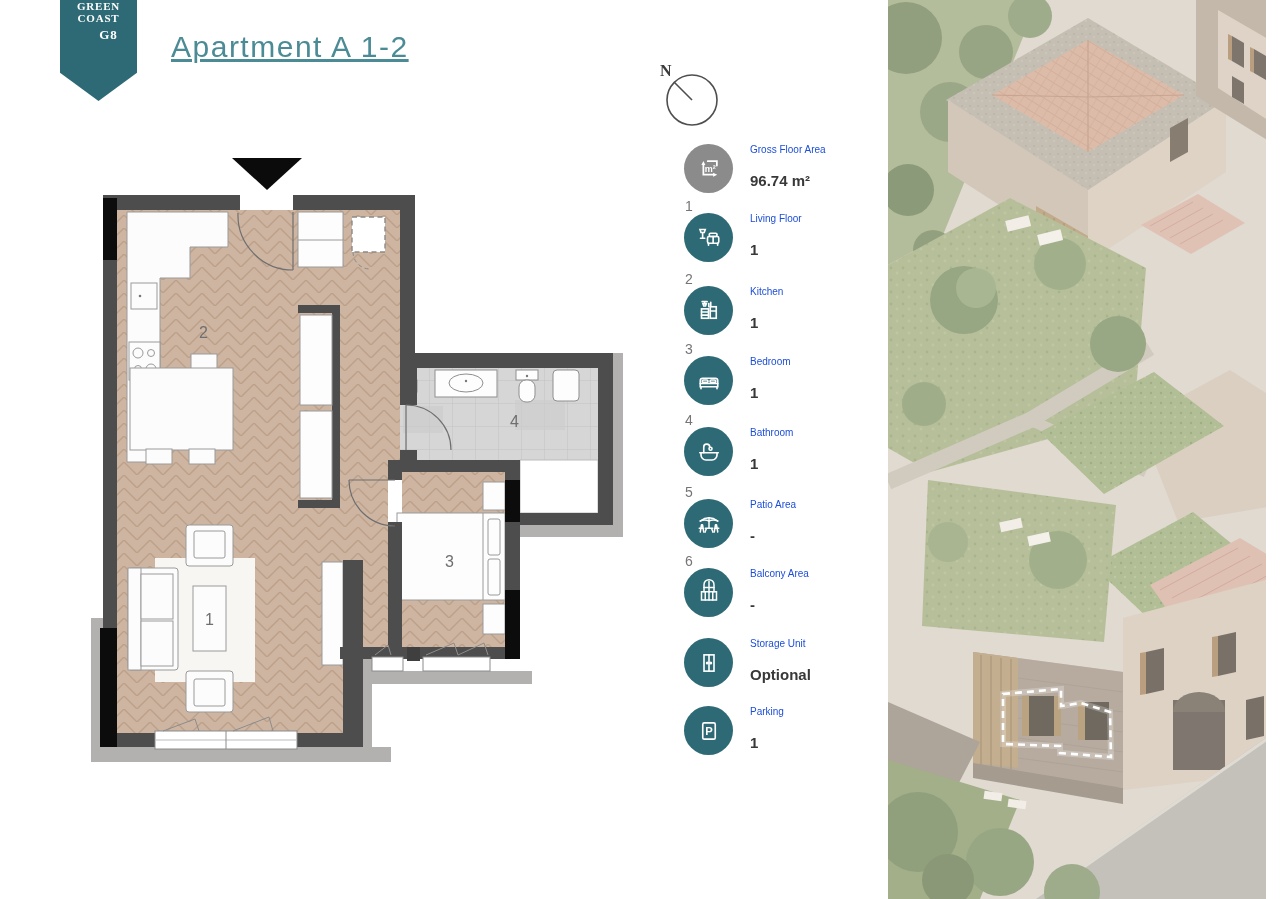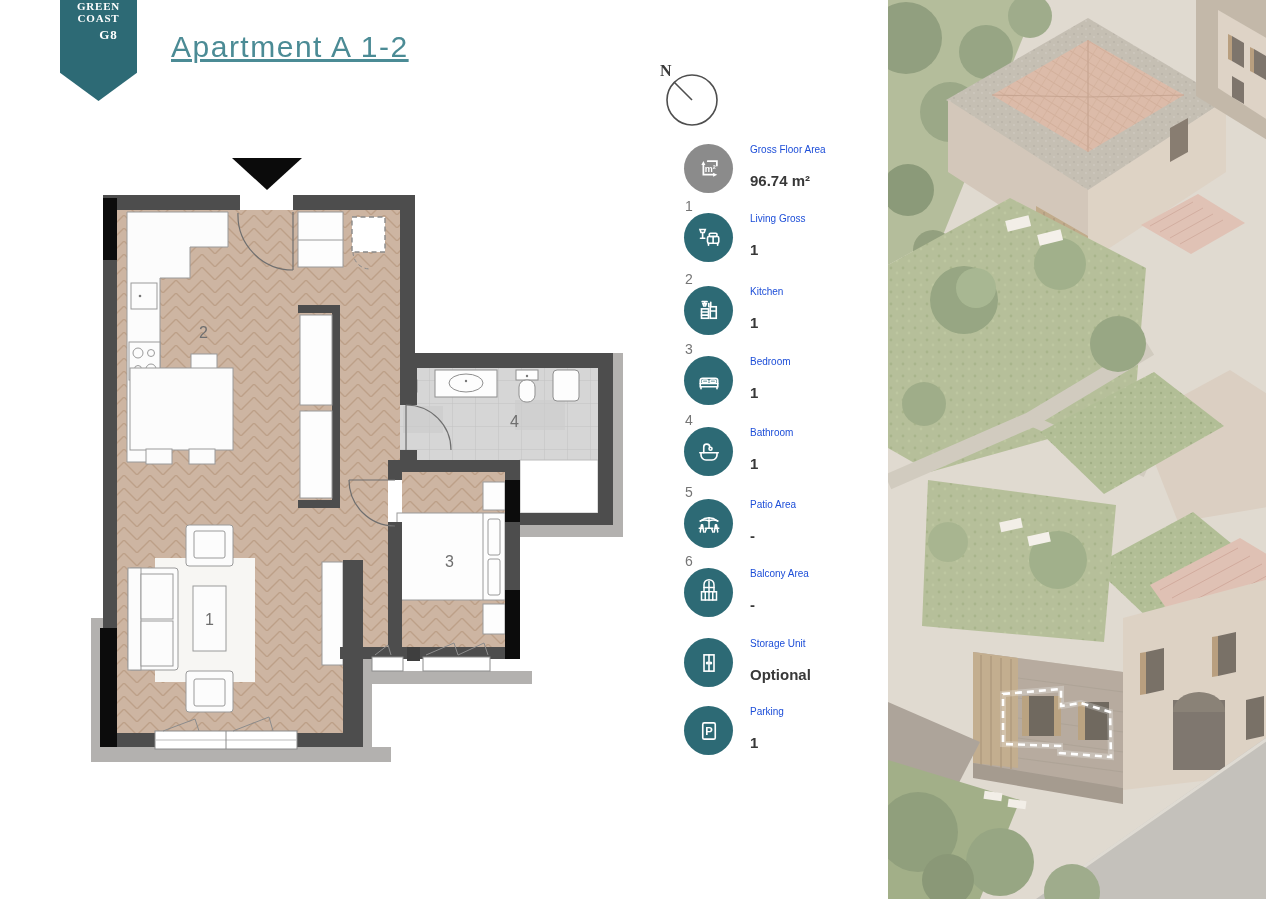--- a/index.html
+++ b/index.html
@@ -256,21 +256,21 @@
       <svg width="30" height="30" viewBox="0 0 24 24" fill="none" stroke="#ffffff" stroke-width="1.3" stroke-linecap="round">
         <path d="M4.8,5.2 H9 L8.2,7.6 H5.6 Z M6.9,7.6 V12.2 M5.2,12.2 H8.6"></path>
         <rect x="10.8" y="10.8" width="9" height="5.4" rx="1.2"></rect>
         <rect x="12.2" y="8.2" width="6.2" height="2.6" rx="1"></rect>
         <line x1="15.3" y1="10.8" x2="15.3" y2="16.2"></line>
         <line x1="11.6" y1="16.2" x2="11.6" y2="17.8"></line>
         <line x1="18.9" y1="16.2" x2="18.9" y2="17.8"></line>
       </svg>
     </div>
     <div class="ltxt">
-      <div class="lab">Living Gross</div>
+      <div class="lab">Living Floor</div>
       <div class="val">1</div>
     </div>
   </div>
 
   <div class="lrow" style="top:286px">
     <div class="licon teal">
       <span class="lnum">2</span>
       <svg width="30" height="30" viewBox="0 0 24 24" fill="none" stroke="#ffffff" stroke-width="1.3" stroke-linecap="round">
         <path d="M6.5,4.5 H10.5 M8.5,4.5 V6.3 M7.2,6.3 H9.8 L9.2,8 H7.8 Z"></path>
         <path d="M11.8,8.6 V6 M13.4,8.6 V5"></path>

